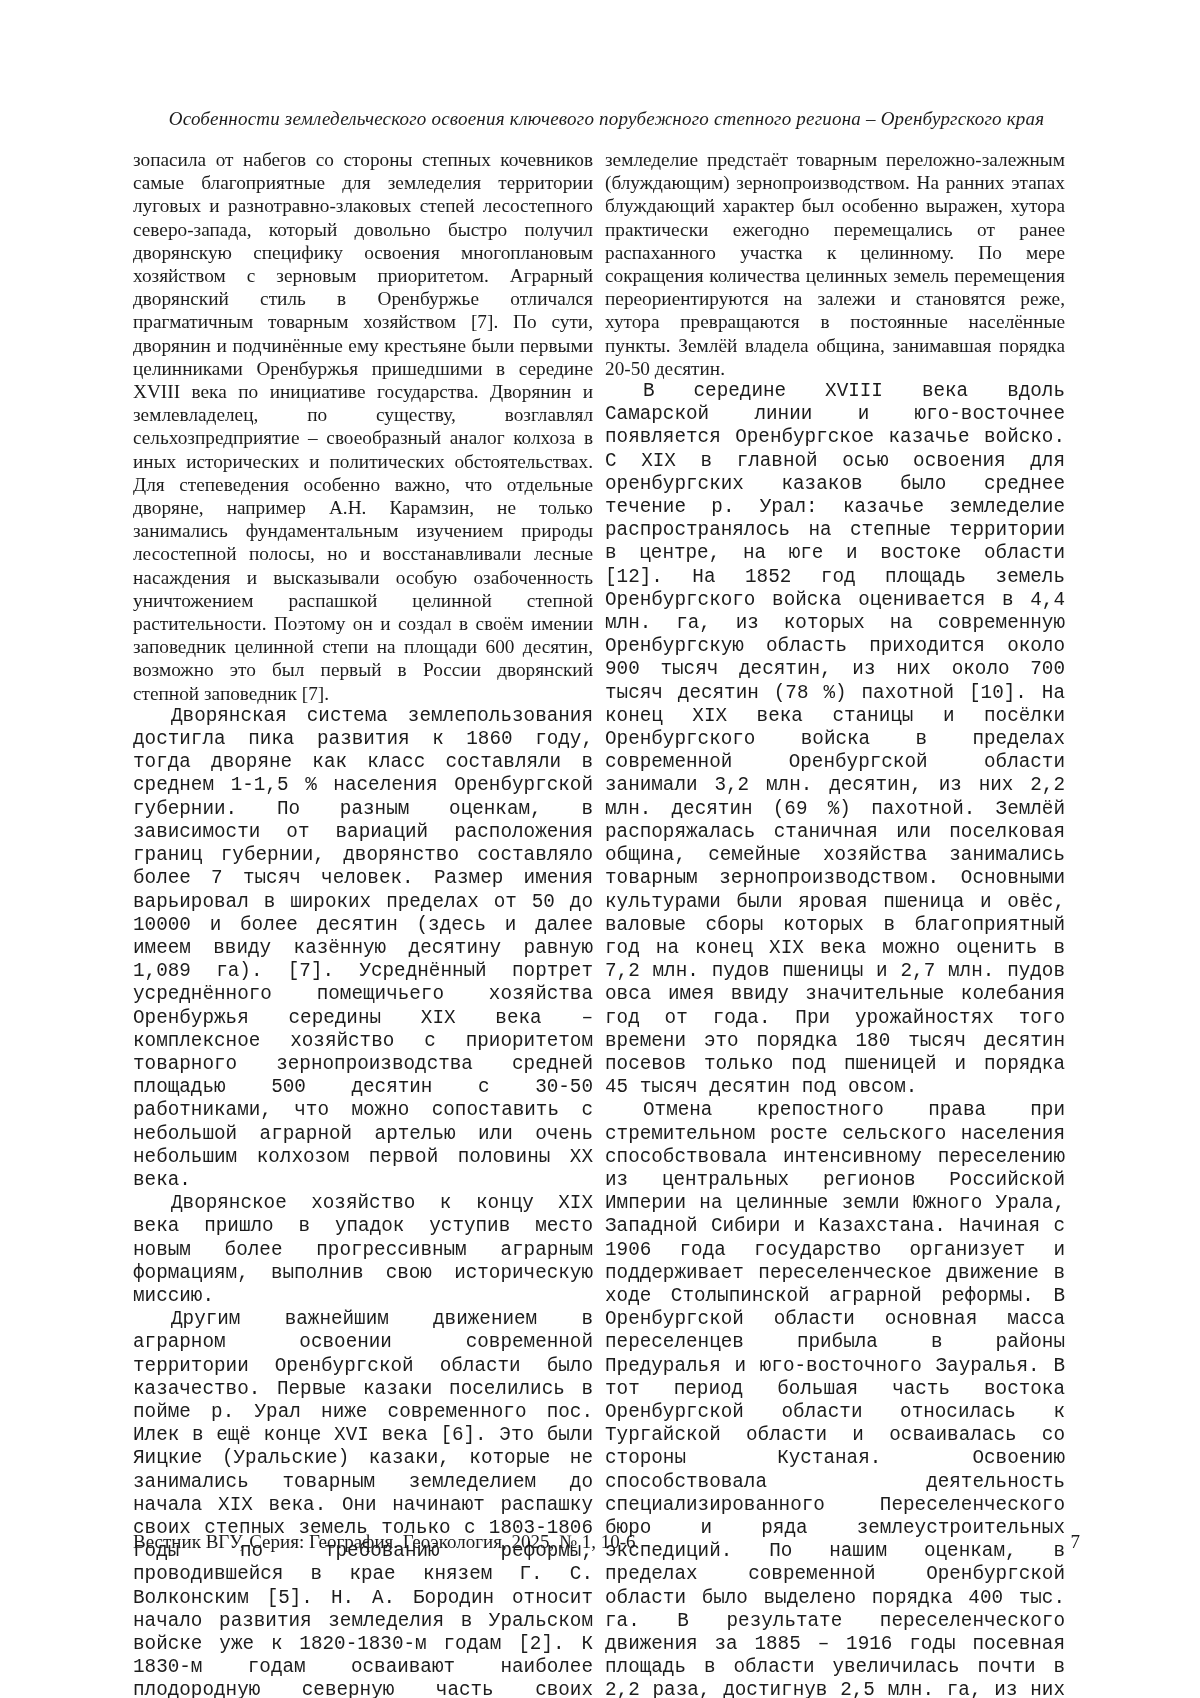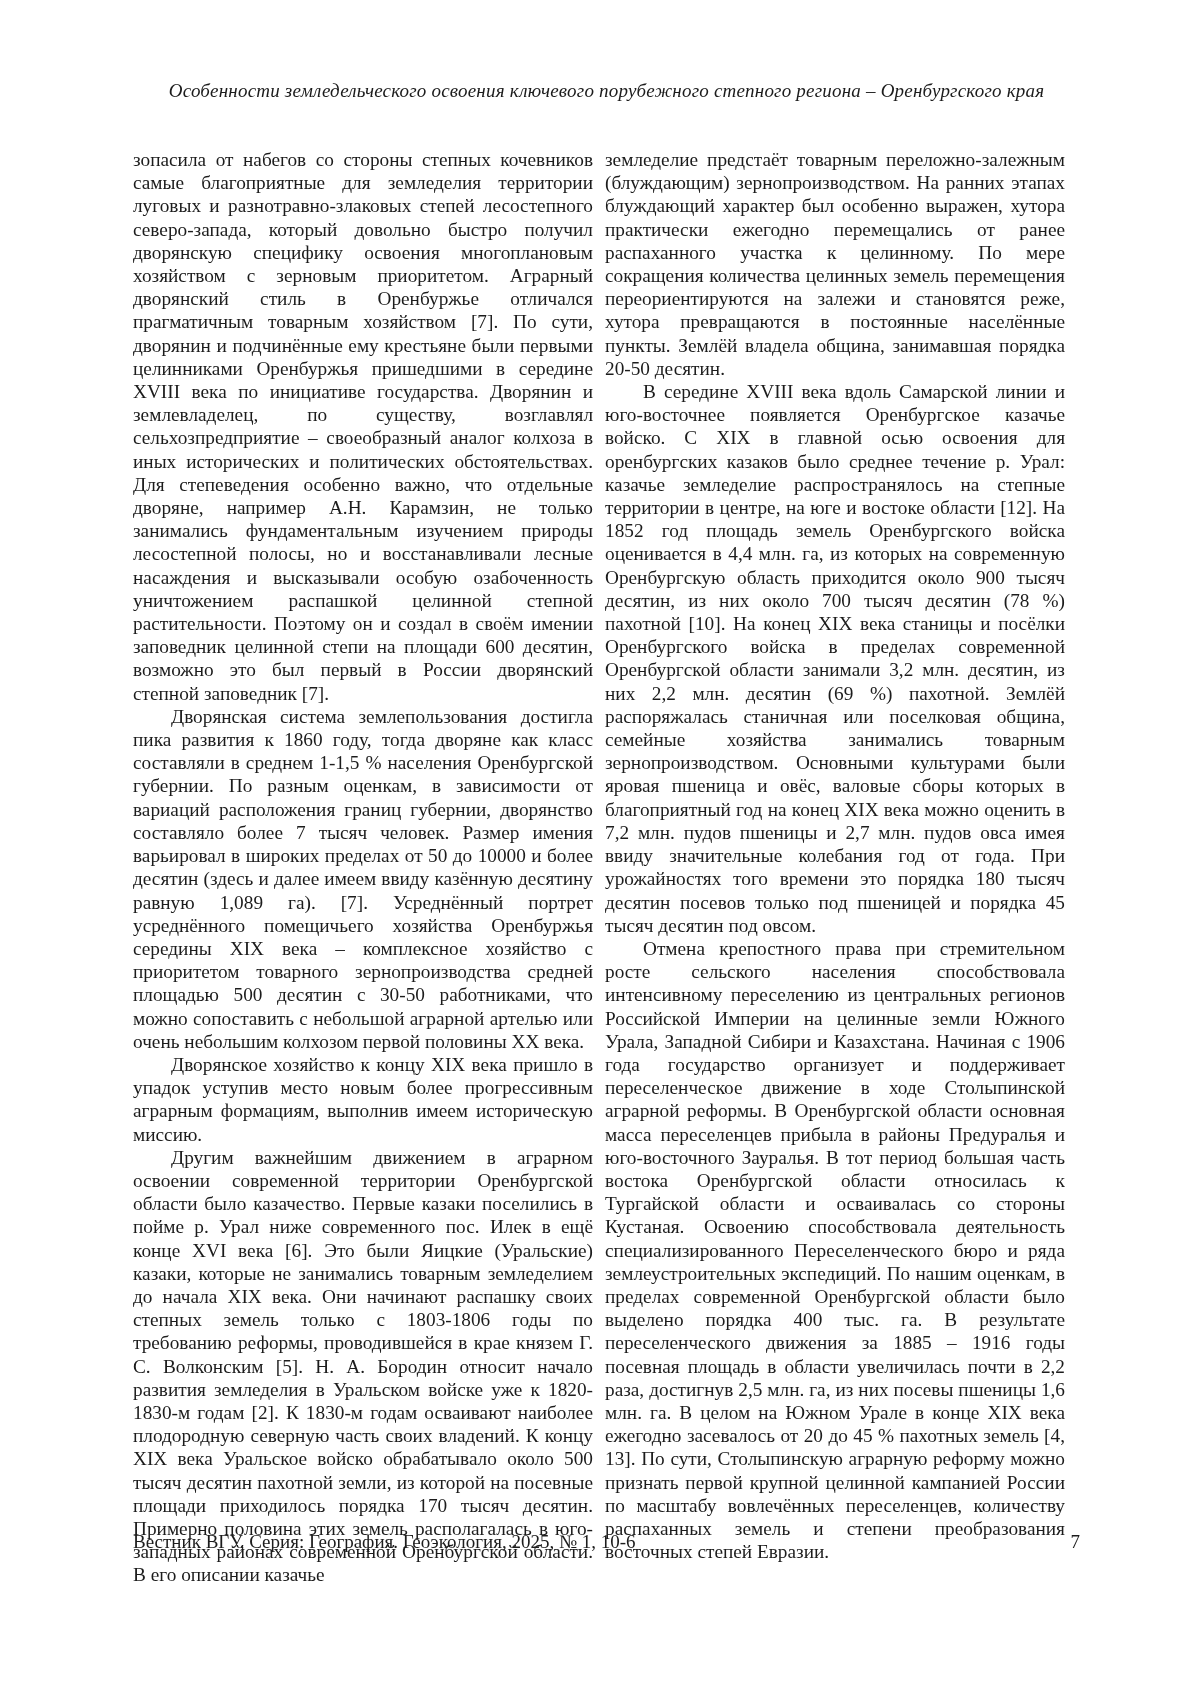--- a/index.html
+++ b/index.html
@@ -17,21 +17,21 @@
   }
   .page {
     position: absolute;
     left: 133px;
     top: 0;
     width: 947px;
     height: 1698px;
   }
   .running-head {
     position: absolute;
-    top: 80px;
+    top: 108px;
     left: 0;
     width: 100%;
     text-align: center;
     font-style: italic;
     font-size: 19px;
     letter-spacing: 0.2px;
     white-space: nowrap;
   }
   .columns {
     position: absolute;
@@ -47,20 +47,21 @@
     line-height: 23.2px;
     text-align: justify;
     text-justify: inter-word;
   }
   .col p {
     margin: 0;
     padding: 0;
   }
   .col p.indent {
     text-indent: 38px;
+    font-family: Liberation Mono, monospace;
   }
   .footer {
     position: absolute;
     top: 1531px;
     left: 0;
     width: 100%;
     font-size: 19px;
   }
   .footer .journal {
     position: absolute;
@@ -79,21 +80,21 @@
 
 <div class="page">
 
   <div class="running-head">Особенности земледельческого освоения ключевого порубежного степного региона – Оренбургского края</div>
 
   <div class="columns">
 
     <div class="col">
       <p>зопасила от набегов со стороны степных кочевников самые благоприятные для земледелия территории луговых и разнотравно-злаковых степей лесостепного северо-запада, который довольно быстро получил дворянскую специфику освоения многоплановым хозяйством с зерновым приоритетом. Аграрный дворянский стиль в Оренбуржье отличался прагматичным товарным хозяйством [7]. По сути, дворянин и подчинённые ему крестьяне были первыми целинниками Оренбуржья пришедшими в середине XVIII века по инициативе государства. Дворянин и землевладелец, по существу, возглавлял сельхозпредприятие – своеобразный аналог колхоза в иных исторических и политических обстоятельствах. Для степеведения особенно важно, что отдельные дворяне, например А.Н. Карамзин, не только занимались фундаментальным изучением природы лесостепной полосы, но и восстанавливали лесные насаждения и высказывали особую озабоченность уничтожением распашкой целинной степной растительности. Поэтому он и создал в своём имении заповедник целинной степи на площади 600 десятин, возможно это был первый в России дворянский степной заповедник [7].</p>
       <p class="indent">Дворянская система землепользования достигла пика развития к 1860 году, тогда дворяне как класс составляли в среднем 1-1,5 % населения Оренбургской губернии. По разным оценкам, в зависимости от вариаций расположения границ губернии, дворянство составляло более 7 тысяч человек. Размер имения варьировал в широких пределах от 50 до 10000 и более десятин (здесь и далее имеем ввиду казённую десятину равную 1,089 га). [7]. Усреднённый портрет усреднённого помещичьего хозяйства Оренбуржья середины XIX века – комплексное хозяйство с приоритетом товарного зернопроизводства средней площадью 500 десятин с 30-50 работниками, что можно сопоставить с небольшой аграрной артелью или очень небольшим колхозом первой половины XX века.</p>
-      <p class="indent">Дворянское хозяйство к концу XIX века пришло в упадок уступив место новым более прогрессивным аграрным формациям, выполнив имеем историческую миссию.</p>
+      <p class="indent">Дворянское хозяйство к концу XIX века пришло в упадок уступив место новым более прогрессивным аграрным формациям, выполнив свою историческую миссию.</p>
       <p class="indent">Другим важнейшим движением в аграрном освоении современной территории Оренбургской области было казачество. Первые казаки поселились в пойме р. Урал ниже современного пос. Илек в ещё конце XVI века [6]. Это были Яицкие (Уральские) казаки, которые не занимались товарным земледелием до начала XIX века. Они начинают распашку своих степных земель только с 1803-1806 годы по требованию реформы, проводившейся в крае князем Г. С. Волконским [5]. Н. А. Бородин относит начало развития земледелия в Уральском войске уже к 1820-1830-м годам [2]. К 1830-м годам осваивают наиболее плодородную северную часть своих владений. К концу XIX века Уральское войско обрабатывало около 500 тысяч десятин пахотной земли, из которой на посевные площади приходилось порядка 170 тысяч десятин. Примерно половина этих земель располагалась в юго-западных районах современной Оренбургской области. В его описании казачье</p>
     </div>
 
     <div class="col">
       <p>земледелие предстаёт товарным переложно-залежным (блуждающим) зернопроизводством. На ранних этапах блуждающий характер был особенно выражен, хутора практически ежегодно перемещались от ранее распаханного участка к целинному. По мере сокращения количества целинных земель перемещения переориентируются на залежи и становятся реже, хутора превращаются в постоянные населённые пункты. Землёй владела община, занимавшая порядка 20-50 десятин.</p>
       <p class="indent">В середине XVIII века вдоль Самарской линии и юго-восточнее появляется Оренбургское казачье войско. С XIX в главной осью освоения для оренбургских казаков было среднее течение р. Урал: казачье земледелие распространялось на степные территории в центре, на юге и востоке области [12]. На 1852 год площадь земель Оренбургского войска оценивается в 4,4 млн. га, из которых на современную Оренбургскую область приходится около 900 тысяч десятин, из них около 700 тысяч десятин (78 %) пахотной [10]. На конец XIX века станицы и посёлки Оренбургского войска в пределах современной Оренбургской области занимали 3,2 млн. десятин, из них 2,2 млн. десятин (69 %) пахотной. Землёй распоряжалась станичная или поселковая община, семейные хозяйства занимались товарным зернопроизводством. Основными культурами были яровая пшеница и овёс, валовые сборы которых в благоприятный год на конец XIX века можно оценить в 7,2 млн. пудов пшеницы и 2,7 млн. пудов овса имея ввиду значительные колебания год от года. При урожайностях того времени это порядка 180 тысяч десятин посевов только под пшеницей и порядка 45 тысяч десятин под овсом.</p>
       <p class="indent">Отмена крепостного права при стремительном росте сельского населения способствовала интенсивному переселению из центральных регионов Российской Империи на целинные земли Южного Урала, Западной Сибири и Казахстана. Начиная с 1906 года государство организует и поддерживает переселенческое движение в ходе Столыпинской аграрной реформы. В Оренбургской области основная масса переселенцев прибыла в районы Предуралья и юго-восточного Зауралья. В тот период большая часть востока Оренбургской области относилась к Тургайской области и осваивалась со стороны Кустаная. Освоению способствовала деятельность специализированного Переселенческого бюро и ряда землеустроительных экспедиций. По нашим оценкам, в пределах современной Оренбургской области было выделено порядка 400 тыс. га. В результате переселенческого движения за 1885 – 1916 годы посевная площадь в области увеличилась почти в 2,2 раза, достигнув 2,5 млн. га, из них посевы пшеницы 1,6 млн. га. В целом на Южном Урале в конце XIX века ежегодно засевалось от 20 до 45 % пахотных земель [4, 13]. По сути, Столыпинскую аграрную реформу можно признать первой крупной целинной кампанией России по масштабу вовлечённых переселенцев, количеству распаханных земель и степени преобразования восточных степей Евразии.</p>
     </div>
 
   </div>

